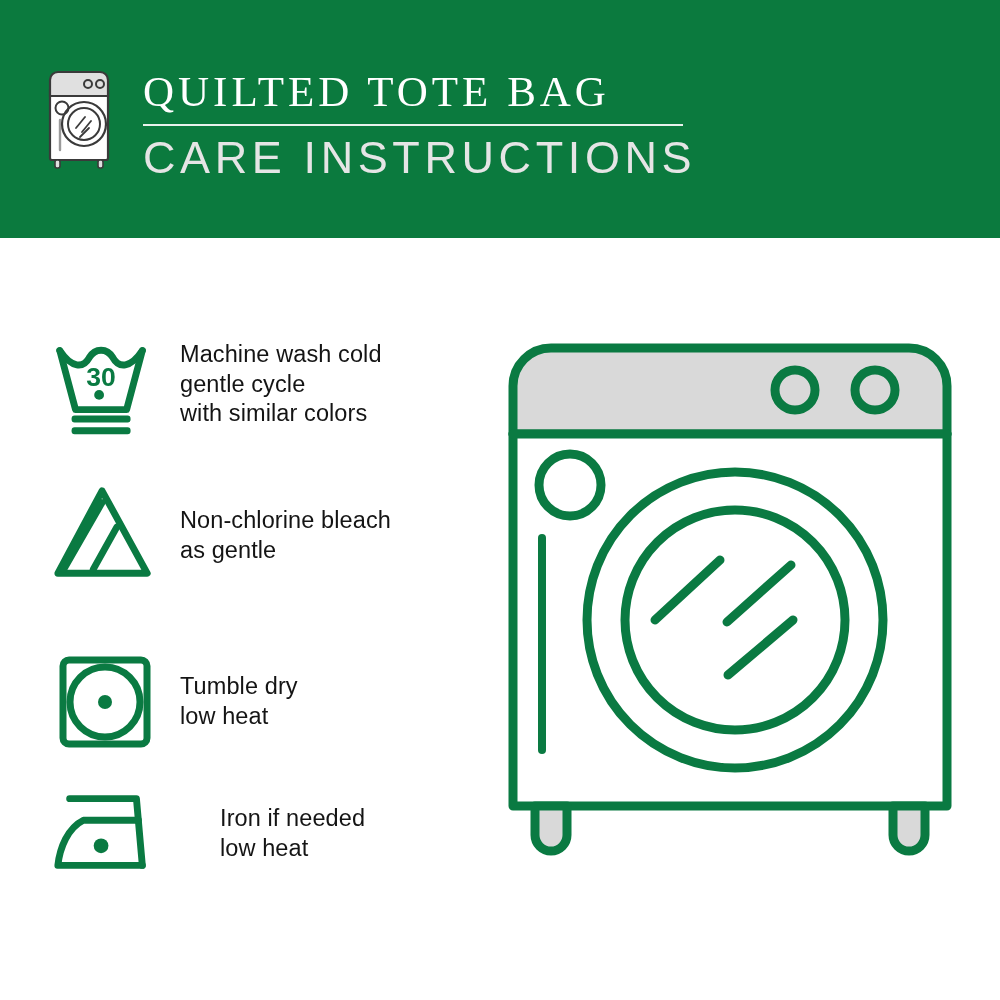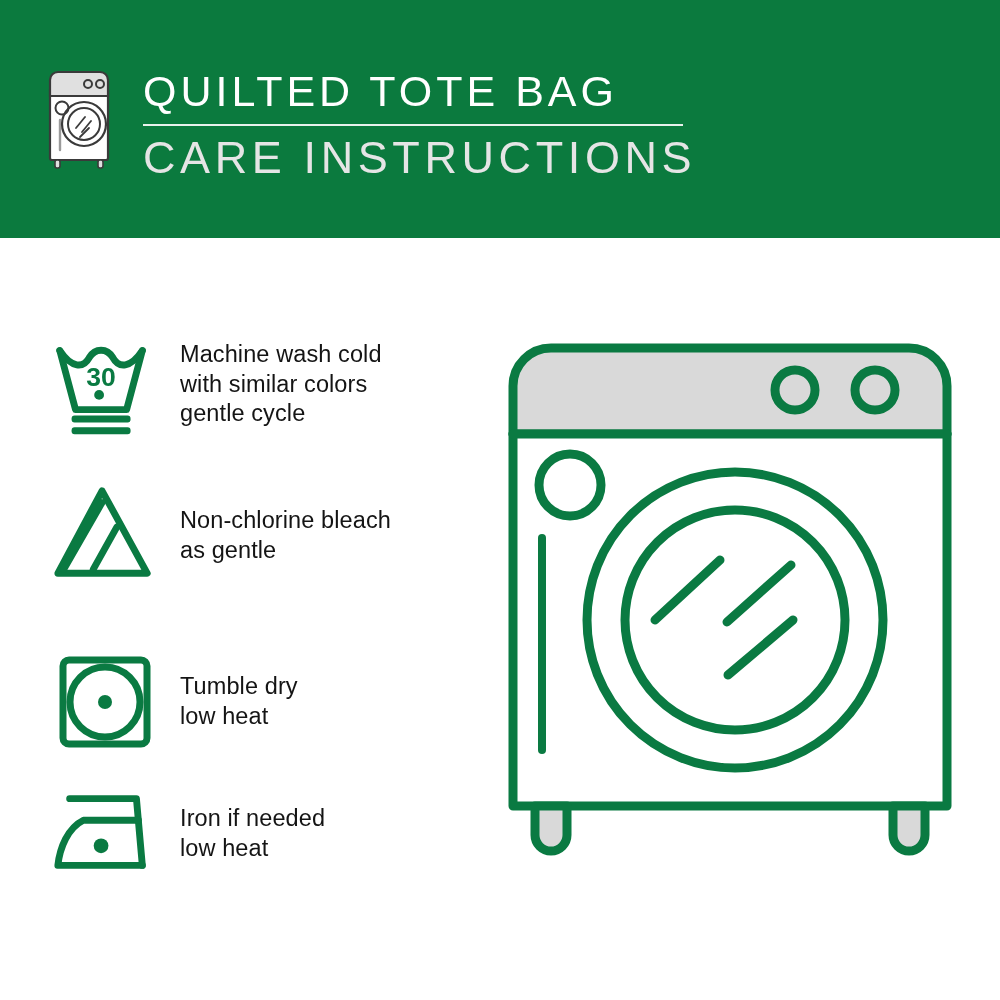--- a/index.html
+++ b/index.html
@@ -41,21 +41,21 @@
   }
 
   .header-text {
     position: absolute;
     left: 143px;
     top: 68px;
     width: 720px;
   }
 
   .title-line1 {
-    font-family: Liberation Sans, sans-serif;
+    font-family: Liberation Serif, serif;
     font-size: 43px;
     line-height: 47px;
     font-weight: 300;
     letter-spacing: 4.0px;
     color: #ffffff;
     white-space: nowrap;
   }
 
   .title-divider {
     width: 540px;
@@ -88,21 +88,21 @@
     position: absolute;
     left: 0;
     width: 500px;
     display: flex;
     align-items: flex-start;
   }
 
   .care-row.r0 { top: 100px; }
   .care-row.r1 { top: 244px; }
   .care-row.r2 { top: 412px; }
-  .care-row.r3 { top: 550px; }
+  .care-row.r3 { top: 550px; gap: 40px; }
 
   .care-symbol {
     width: 110px;
     min-width: 110px;
     margin-left: 50px;
     display: flex;
     align-items: center;
     justify-content: center;
   }
 
@@ -190,22 +190,22 @@
 
           <rect x="22" y="78" width="60" height="7" rx="3" fill="#0a7a42"></rect>
           <rect x="22" y="90" width="60" height="7" rx="3" fill="#0a7a42"></rect>
 
           <text x="52" y="48" text-anchor="middle" font-family="Liberation Sans, sans-serif" font-size="27" font-weight="bold" fill="#0a7a42">30</text>
           <circle cx="50" cy="57" r="5" fill="#0a7a42"></circle>
         </svg>
       </div>
       <div class="care-text">
         <span class="ln">Machine wash cold</span>
+        <span class="ln">gentle cycle</span>
         <span class="ln">with similar colors</span>
-        <span class="ln">gentle cycle</span>
       </div>
     </div>
 
     <div class="care-row r1">
       <div class="care-symbol">
         <svg width="112" height="104" viewBox="0 0 112 104">
           <g fill="none" stroke="#0a7a42" stroke-width="7" stroke-linecap="round" stroke-linejoin="round">
             <path d="M53 8 L99 92 L8 92 Z"></path>
             <line x1="53" y1="20" x2="14" y2="88"></line>
             <line x1="68" y1="45" x2="44" y2="88"></line>

